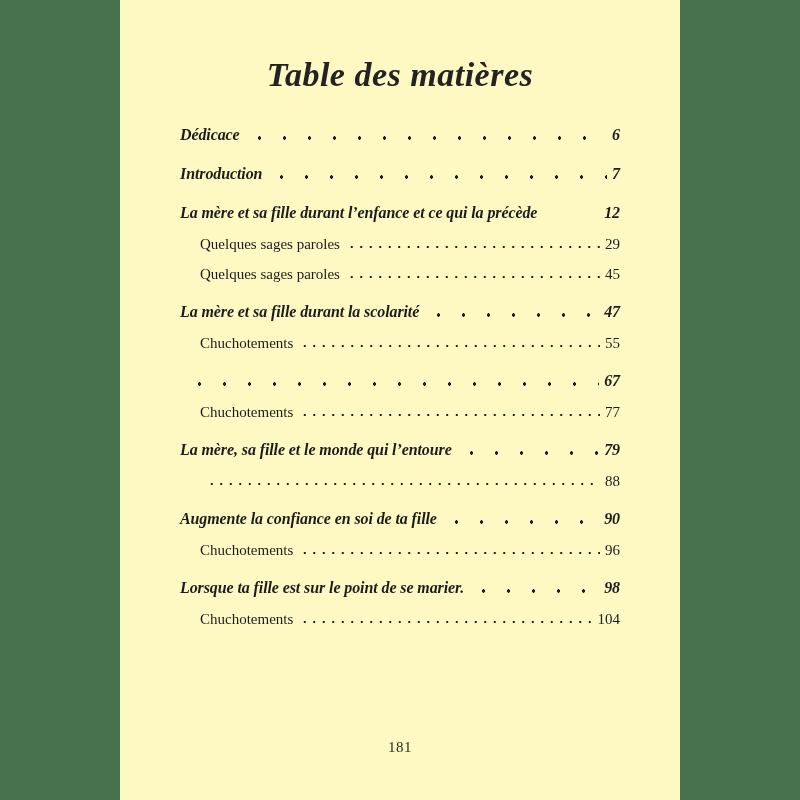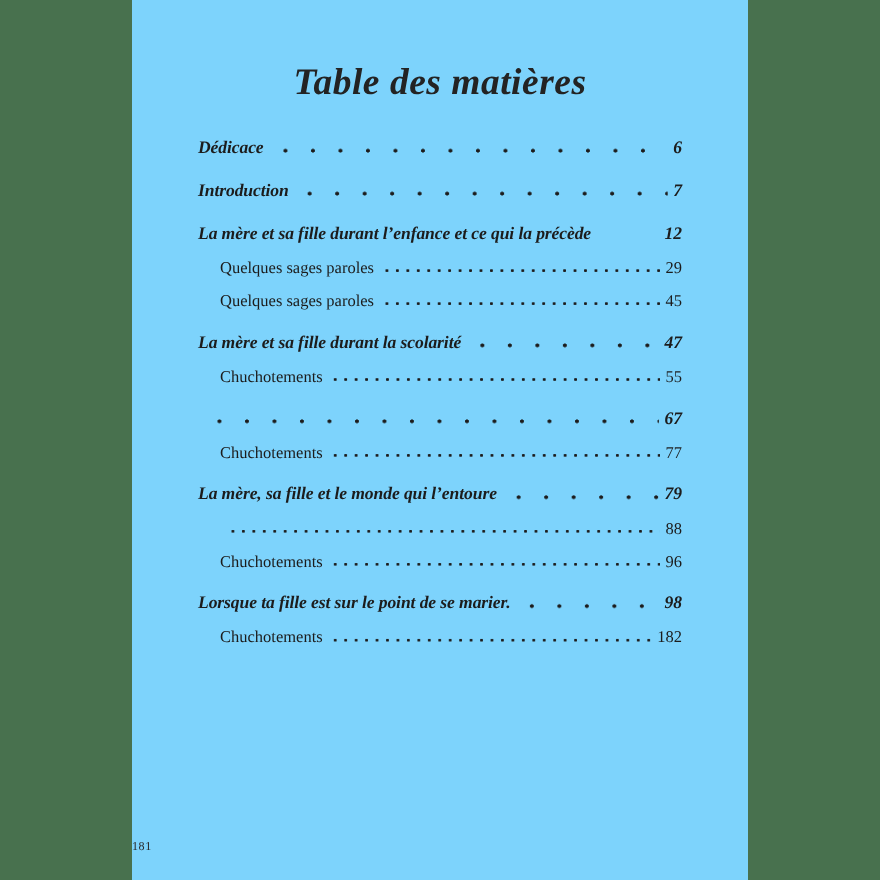--- a/index.html
+++ b/index.html
@@ -2,21 +2,21 @@
 <html><head>
 <meta charset="utf-8">
 <style>
   html,body{margin:0;padding:0;background:#ffffff;}
   .stage{
     width:800px;height:800px;display:flex;overflow:hidden;
     font-family:"Liberation Serif", serif;color:#1c1c1c;
   }
   .band{flex:0 0 120px;height:100%;background:#48714E;}
   .page{
-    flex:1 1 auto;background:#7dd3fc;position:relative;
+    flex:1 1 auto;background:#fef9c3;position:relative;
     box-sizing:border-box;padding:0 60px;
   }
   .title{
     margin-top:56px;text-align:center;
     font-size:34px;font-style:italic;font-weight:bold;
     letter-spacing:0.5px;color:#232323;
   }
   .entries{margin-top:30px;}
   .entry{margin:0;}
   .entry.chapter{
@@ -39,22 +39,22 @@
     background-image:radial-gradient(circle,#1c1c1c 1.5px,rgba(0,0,0,0) 1.9px);
     background-size:25px 4px;
   }
   .leader.dense{
     background-image:radial-gradient(circle,#1c1c1c 1.1px,rgba(0,0,0,0) 1.5px);
     background-size:9.5px 4px;
   }
   .leader.none{background:none;}
   .pagenum{white-space:nowrap;flex:0 0 auto;}
   .footer{
-    position:absolute;left:0;right:0;bottom:24px;
-    font-size:11px;letter-spacing:0.5px;color:#2a2a2a;
+    position:absolute;left:0;right:0;bottom:44px;
+    text-align:center;font-size:15px;letter-spacing:0.5px;color:#2a2a2a;
   }
 </style>
 </head>
 <body>
 
 <div class="stage">
   <div class="band" style="background: rgb(72, 113, 78);"></div>
 
   <div class="page">
     <div class="title">Table des matières</div>
@@ -128,39 +128,46 @@
       <span class="leader sparse"></span>
       <span class="pagenum">79</span>
     </div>
   </div>
         <div class="entry sub">
     <div class="row">
       <span class="leader dense"></span>
       <span class="pagenum">88</span>
     </div>
   </div>
+        <div class="entry chapter">
+    <div class="row">
+      <span class="label">Augmente la confiance en soi de ta fille</span>
+      <span class="leader sparse"></span>
+      <span class="pagenum">90</span>
+    </div>
+  </div>
         <div class="entry sub">
     <div class="row">
       <span class="label">Chuchotements</span>
       <span class="leader dense"></span>
       <span class="pagenum">96</span>
     </div>
   </div>
         <div class="entry chapter">
     <div class="row">
       <span class="label">Lorsque ta fille est sur le point de se marier.</span>
       <span class="leader sparse"></span>
       <span class="pagenum">98</span>
     </div>
   </div>
         <div class="entry sub">
     <div class="row">
       <span class="label">Chuchotements</span>
       <span class="leader dense"></span>
-      <span class="pagenum">182</span>
+      <span class="pagenum">104</span>
     </div>
   </div>
       </div>
 
     <div class="footer">181</div>
   </div>
 
   <div class="band" style="background: rgb(72, 113, 78);"></div>
 </div>
 

